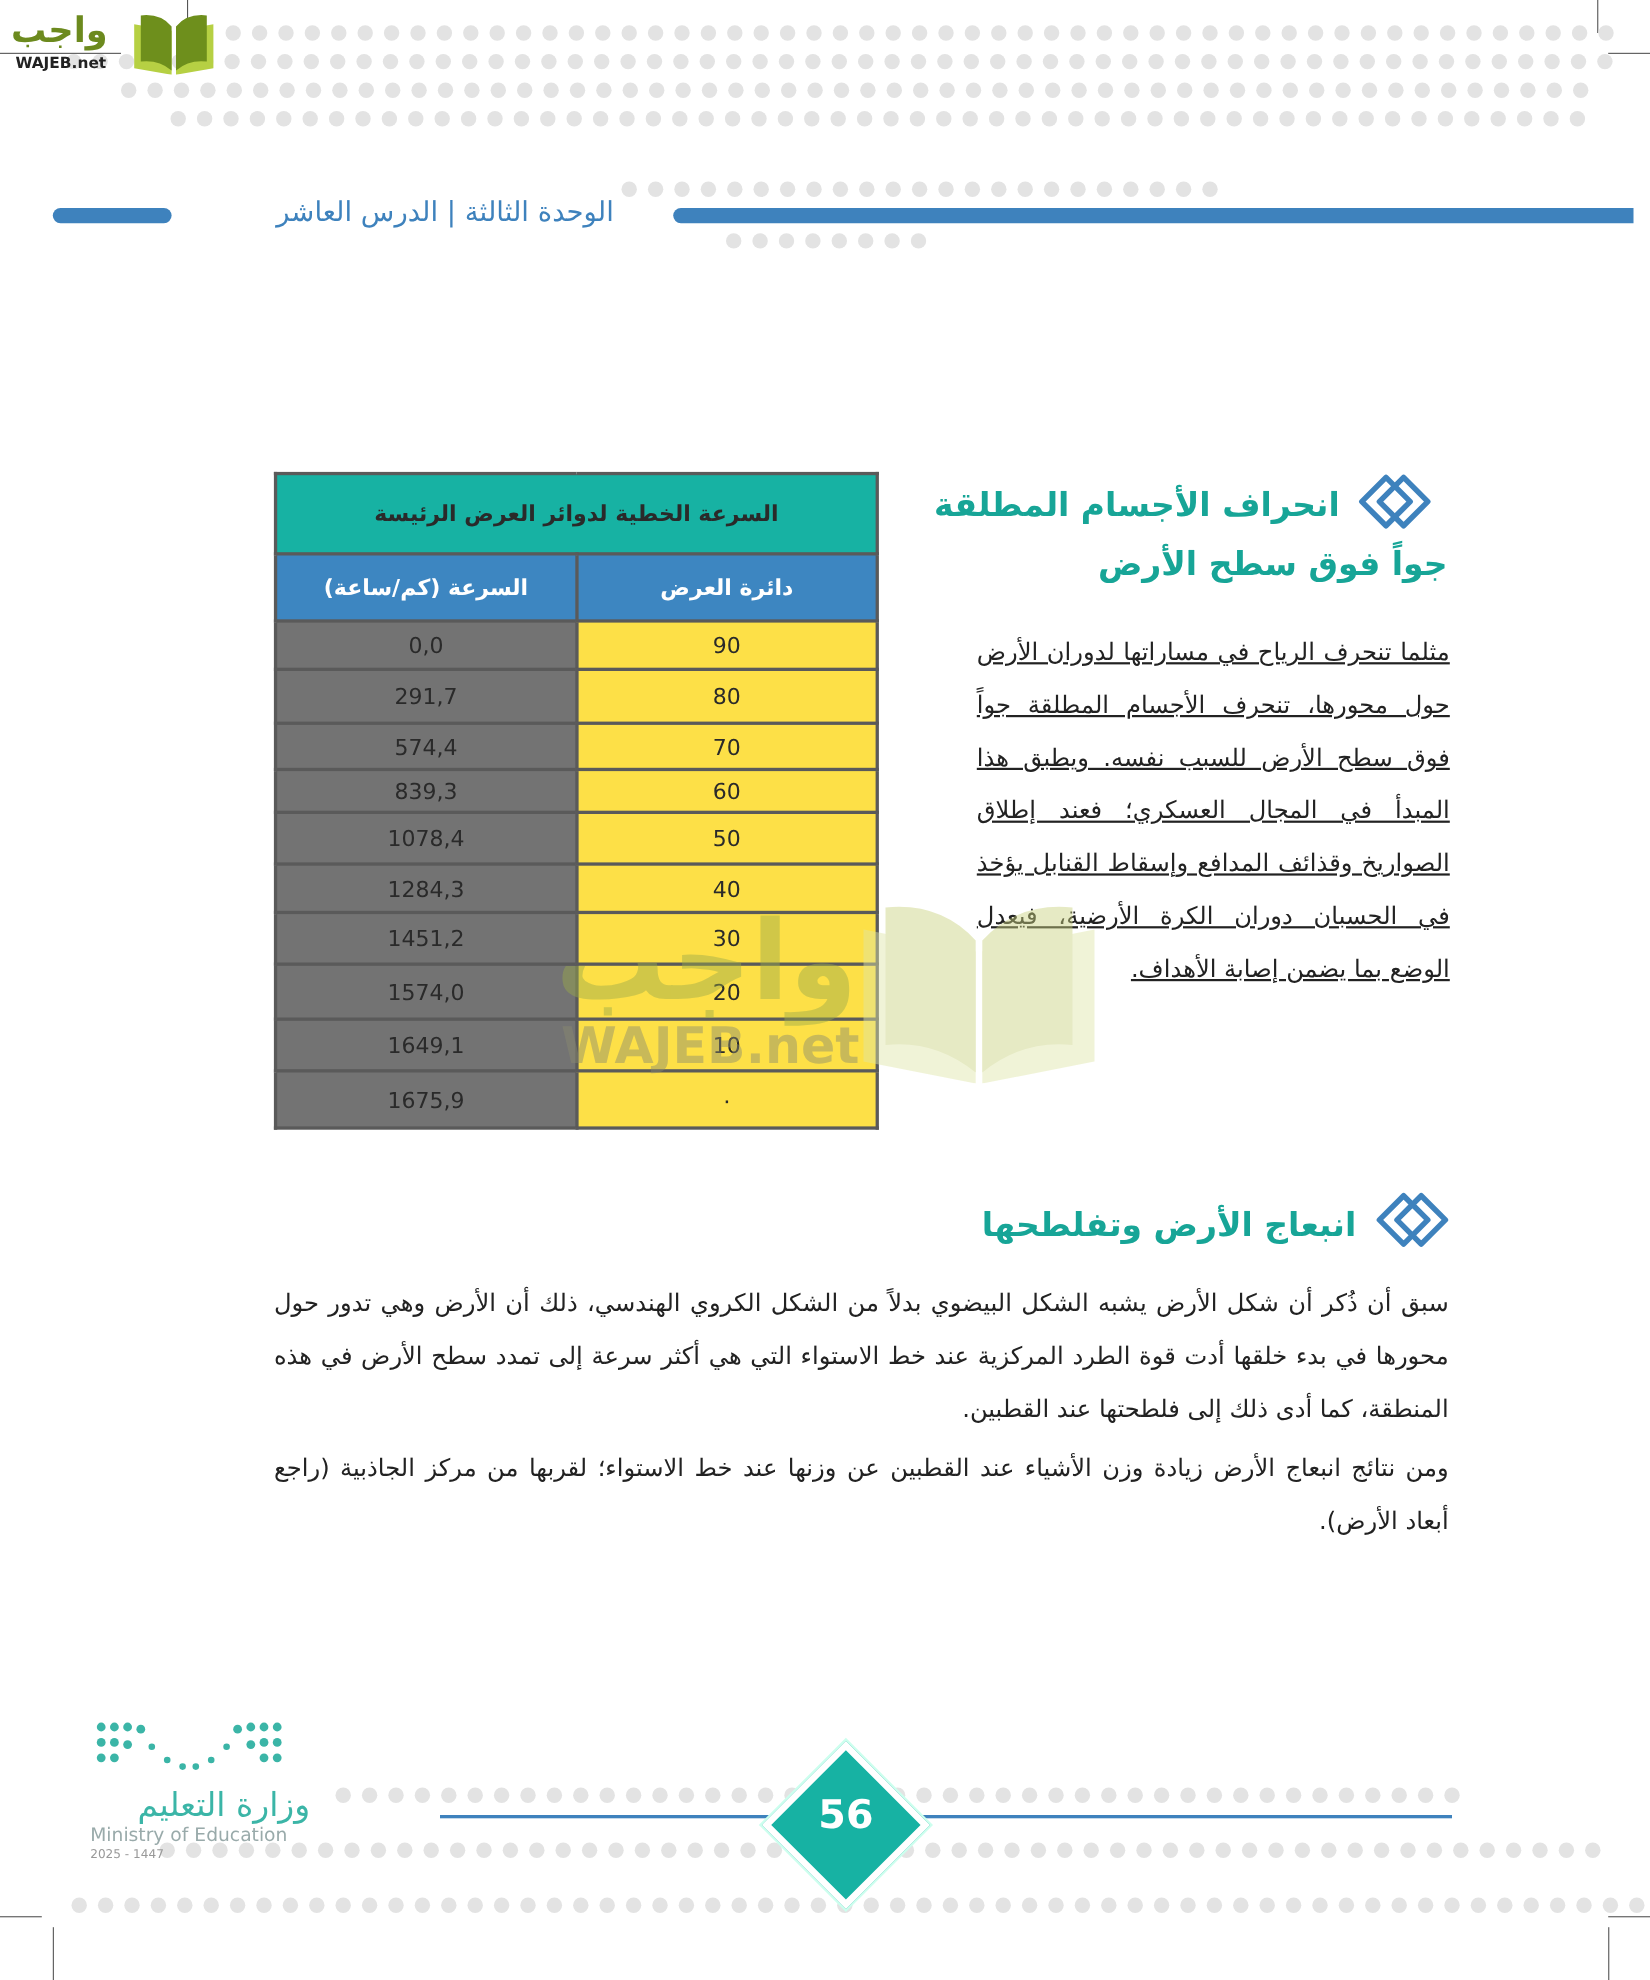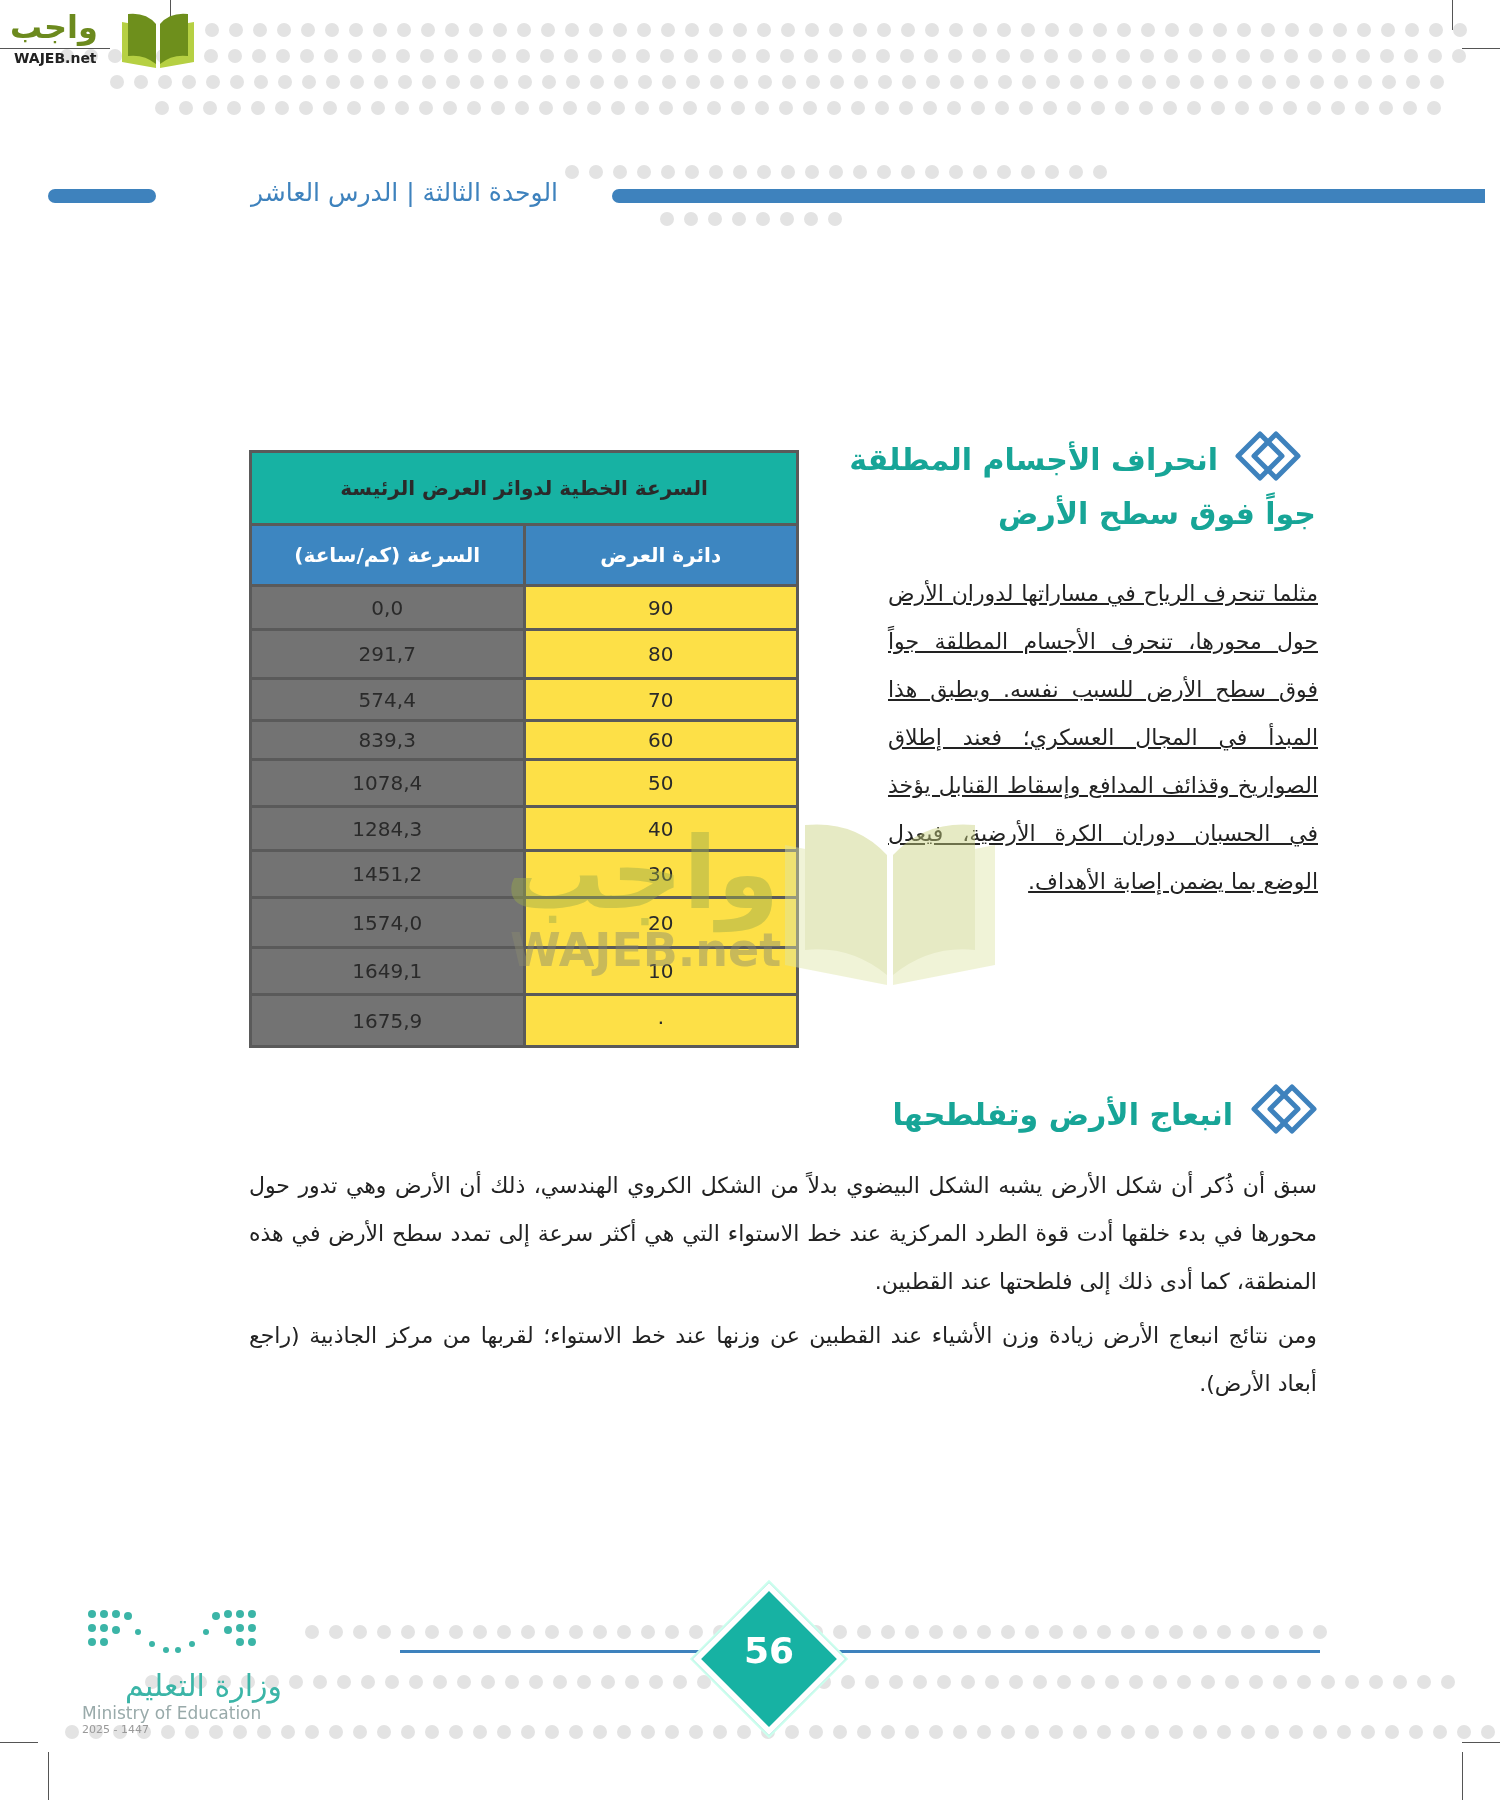--- a/index.html
+++ b/index.html
@@ -11,39 +11,39 @@
   
   .logo { position:absolute; left:10px; top:8px; width:180px; height:60px; }
   .logo-text { position:absolute; left:0; top:0; font-size:32px; font-weight:bold; color:#6c8a1e; direction:rtl; }
   .logo-sub { position:absolute; left:4px; top:42px; font-size:14px; font-weight:bold; color:#222; }
   .logo-book { position:absolute; left:108px; top:2px; width:80px; height:58px; }
   
   .hbar-left { position:absolute; left:48px; top:189px; width:108px; height:14px; border-radius:7px; background:#3e82bd; }
   .hbar-right { position:absolute; left:612px; top:189px; width:873px; height:14px; border-radius:7px 0 0 7px; background:#3e82bd; }
   .header-title { position:absolute; right:942px; top:178px; font-size:25px; color:#3e82bd; direction:rtl; white-space:nowrap; }
   
-  .tbl { position:absolute; left:249px; top:450px; width:550px; border:3px solid #5a5a5a; border-collapse:collapse; direction:rtl; }
+  .tbl { position:absolute; left:249px; top:429px; width:550px; border:3px solid #5a5a5a; border-collapse:collapse; direction:rtl; }
   .tbl-title { background:#17b2a3; color:#fff; font-weight:bold; font-size:22px; height:68px; text-align:center; border-bottom:3px solid #5a5a5a; }
   .tbl th { background:#3d86c1; color:#fff; font-weight:bold; font-size:20px; height:56px; border:3px solid #5a5a5a; }
   .tbl td { font-size:20px; text-align:center; border:3px solid #5a5a5a; color:#2a2a2a; }
   .tbl td.lat { background:#fde047; width:50%; }
   .tbl td.spd { background:#737373; width:50%; }
   
   .sec-head { position:absolute; direction:rtl; color:#17a597; font-weight:bold; font-size:30px; white-space:nowrap; }
   .diamond { position:absolute; width:70px; height:52px; }
   .para { position:absolute; direction:rtl; text-align:justify; text-align-last:right; font-size:22px; line-height:48px; color:#222; }
   
   .wm { position:absolute; left:505px; top:815px; width:500px; height:170px; opacity:0.45; pointer-events:none; }
   .wm-text { position:absolute; left:0; top:0; font-size:100px; font-weight:bold; color:#9aaa4a; direction:rtl; }
   .wm-net { position:absolute; left:5px; top:108px; font-size:46px; font-weight:bold; color:#8a8a70; }
   
   .footer-line { position:absolute; left:400px; top:1650px; width:920px; height:3px; background:#3e82bd; }
   .page-num { position:absolute; left:715px; top:1605px; width:96px; height:96px; transform:rotate(45deg); background:#17b2a3; border:6px solid #fff; box-shadow:0 0 0 2px #cfe; }
   .page-num-text { position:absolute; left:715px; top:1630px; width:108px; text-align:center; color:#fff; font-weight:bold; font-size:36px; }
-  .moe { position:absolute; left:82px; top:1604px; width:200px; }
+  .moe { position:absolute; left:82px; top:1560px; width:200px; }
   .moe-ar { font-size:30px; color:#3bb5a7; direction:rtl; text-align:right; }
   .moe-en { font-size:17px; color:#9aa; }
   .moe-yr { font-size:11px; color:#999; }
 </style>
 </head>
 <body>
 
 <div class="crop" style="left:170px;top:0;width:1px;height:48px;"></div>
 <div class="crop" style="left:0;top:48px;width:110px;height:1px;"></div>
 <div class="crop" style="left:1452px;top:0;width:1px;height:30px;"></div>

